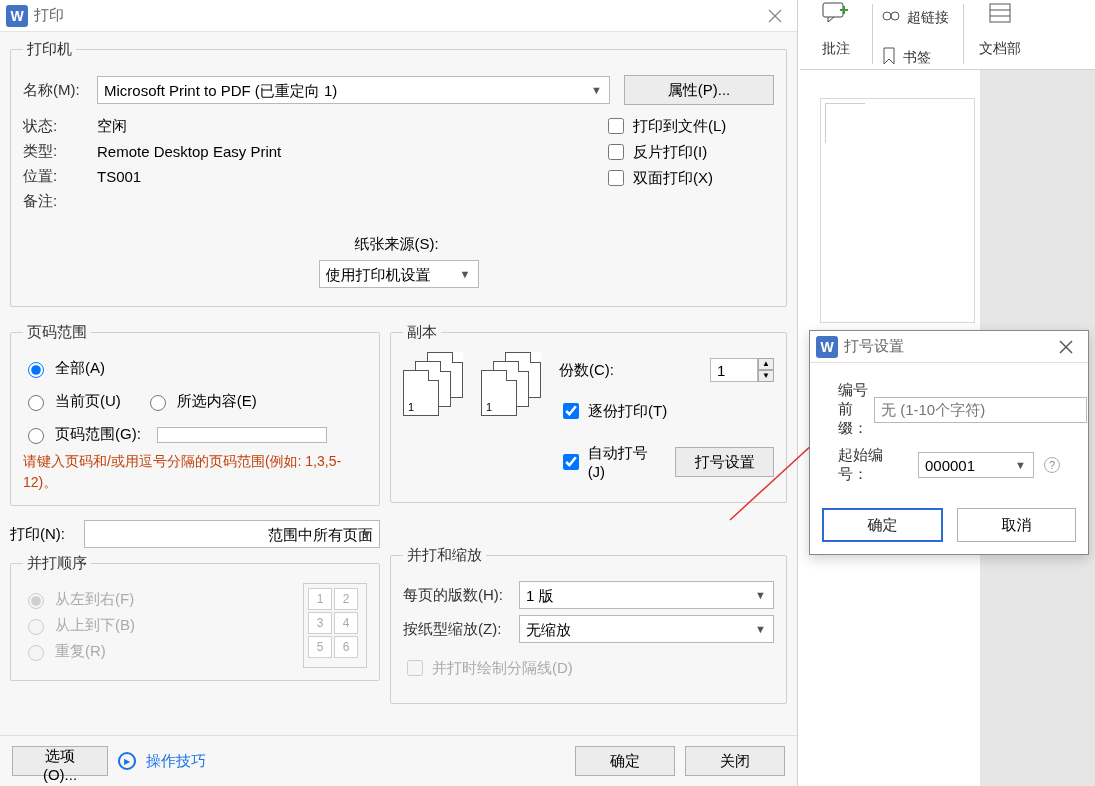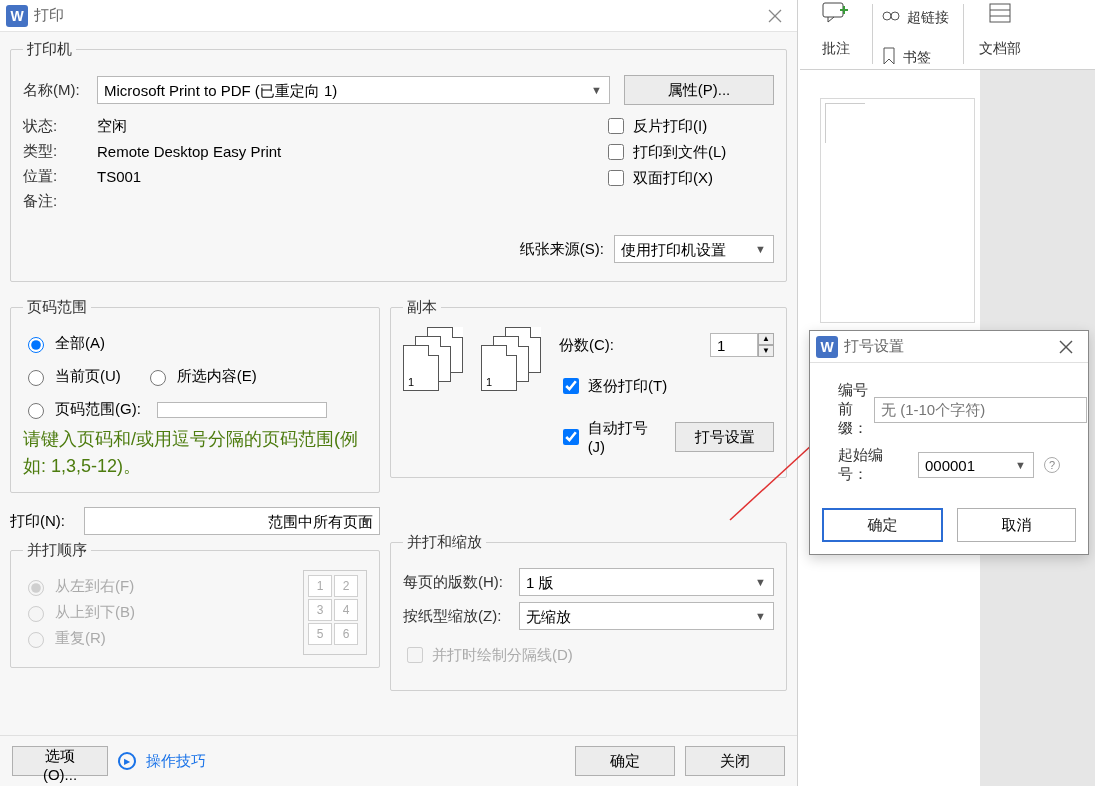--- a/index.html
+++ b/index.html
@@ -40,21 +40,21 @@
   .select-wrap { position:relative; display:inline-block; }
   .select-wrap::after { content:"▼"; position:absolute; right:8px; top:50%; transform:translateY(-50%); font-size:11px; color:#555; pointer-events:none;}
   button.btn { height:30px; border:1px solid #b0b0b0; background:#ececec; padding:0 16px; cursor:pointer; font-size:15px; }
 
   .chk-row { display:flex; align-items:center; gap:6px; margin:4px 0; }
   .chk-row input { width:16px; height:16px; }
 
   .radio-row { display:flex; align-items:center; gap:8px; margin:7px 0; font-size:15px; }
   .radio-row input { width:16px; height:16px; }
 
-  .hint { font-size:18px; color:#4d7c0f; line-height:1.5; margin-top:4px; }
+  .hint { font-size:14px; color:#c2410c; line-height:1.5; margin-top:4px; }
 
   .disabled { color:#aaa; }
   .grid-btns { display:grid; grid-template-columns:24px 24px; grid-template-rows:22px 22px 22px; gap:2px; border:1px solid #ccc; padding:4px; width:64px;}
   .grid-btns .g { border:1px solid #d0d0d0; display:flex; align-items:center; justify-content:center; font-size:12px; color:#aaa; background:#fff;}
 
   .copies-illus { width:60px; height:66px; position:relative; }
   .page { position:absolute; width:36px; height:46px; border:1px solid #555; background:#fff; }
   .page::after { content:""; position:absolute; right:-1px; top:-1px; width:10px; height:10px; border-left:1px solid #555; border-bottom:1px solid #555; background:#fff;}
   .p1 { left:0; top:18px; }
   .p2 { left:12px; top:9px; }
@@ -178,34 +178,34 @@
               <span class="lbl">位置:</span>
               <span>TS001</span>
             </div>
           <div class="form-row">
               <span class="lbl">备注:</span>
             </div>
         </div>
         <div style="width:170px;">
           <label class="chk-row">
               <input type="checkbox" style="">
-              <span>反片打印(I)</span>
+              <span>打印到文件(L)</span>
             </label>
           <label class="chk-row">
               <input type="checkbox" style="">
-              <span>打印到文件(L)</span>
+              <span>反片打印(I)</span>
             </label>
           <label class="chk-row">
               <input type="checkbox" style="">
               <span>双面打印(X)</span>
             </label>
         </div>
       </div>
 
-      <div class="form-row" style="justify-content:flex-end; margin-top:18px;">
+      <div class="form-row" style="justify-content:flex-end; margin-top:18px;flex-direction:column;">
         <span style="margin-right:4px;">纸张来源(S):</span>
         <span class="select-wrap">
           <select style="width:160px;">
             <option>使用打印机设置</option>
           </select>
         </span>
       </div>
     </fieldset>
   </div>
 

